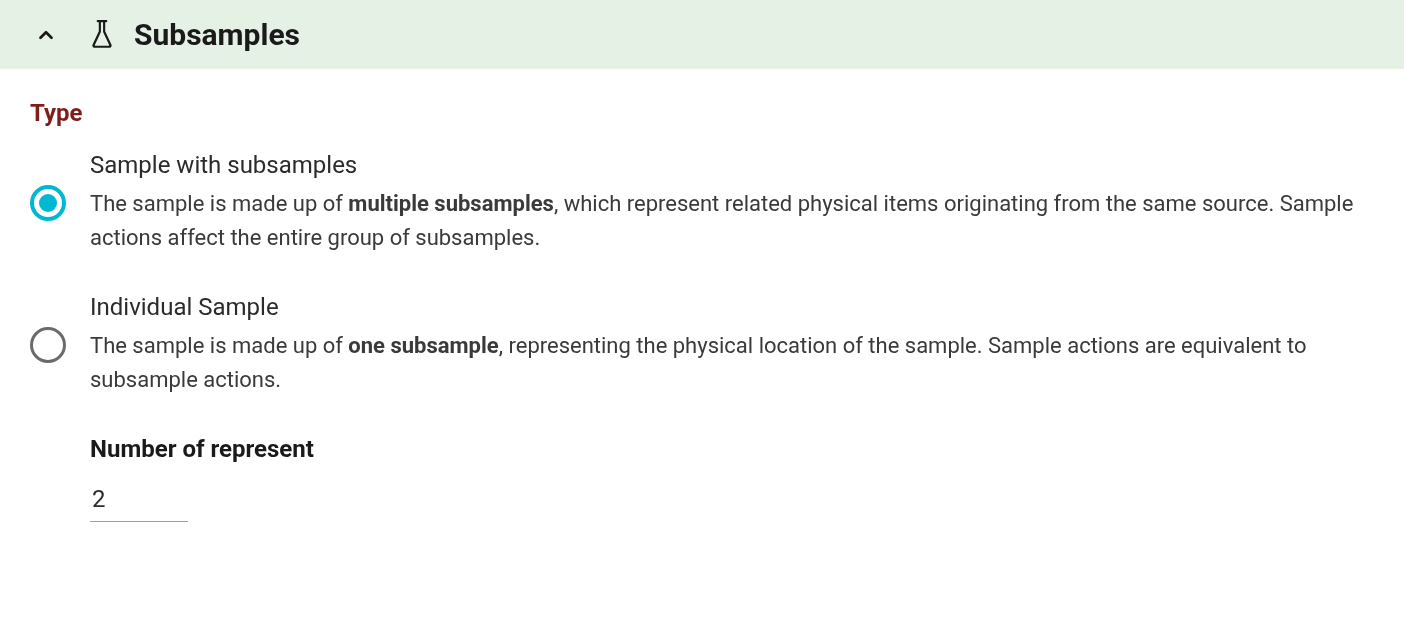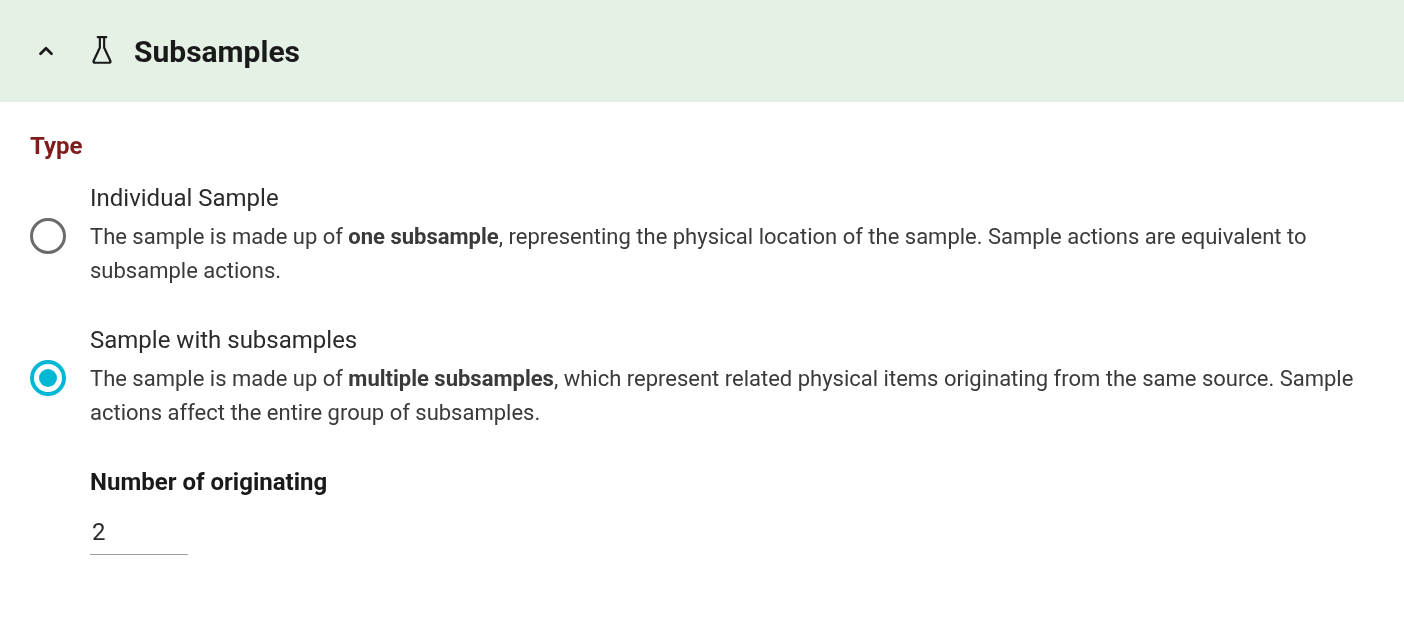--- a/index.html
+++ b/index.html
@@ -6,21 +6,21 @@
     body {
       font-family: -apple-system, BlinkMacSystemFont, "Segoe UI", Roboto, Helvetica, Arial, sans-serif;
       width: 1404px;
       height: 624px;
       background: #ffffff;
       color: #212121;
     }
     .header {
       background: #e6f1e6;
       width: 100%;
-      height: 102px;
+      height: 69px;
       display: flex;
       align-items: center;
       padding-left: 30px;
       gap: 24px;
     }
     .chevron {
       display: inline-flex;
       align-items: center;
       justify-content: center;
       width: 32px;
@@ -132,34 +132,34 @@
       </svg>
     </span>
     <span class="header-title">Subsamples</span>
   </div>
 </div>
 
 <div class="content">
   <div class="type-label">Type</div>
 
   <div class="radio-option">
-    <span class="radio radio-unselected"></span>
-    <div class="option-text">
-      <div class="option-title">Individual Sample</div>
-      <div class="option-desc"><span>The sample is made up of </span><strong>one subsample</strong><span>, representing the physical location of the sample. Sample actions are equivalent to subsample actions.</span></div>
-    </div>
-  </div>
-
-  <div class="radio-option">
     <span class="radio radio-selected">
         <span class="dot"></span>
       </span>
     <div class="option-text">
       <div class="option-title">Sample with subsamples</div>
       <div class="option-desc"><span>The sample is made up of </span><strong>multiple subsamples</strong><span>, which represent related physical items originating from the same source. Sample actions affect the entire group of subsamples.</span></div>
     </div>
   </div>
 
+  <div class="radio-option">
+    <span class="radio radio-unselected"></span>
+    <div class="option-text">
+      <div class="option-title">Individual Sample</div>
+      <div class="option-desc"><span>The sample is made up of </span><strong>one subsample</strong><span>, representing the physical location of the sample. Sample actions are equivalent to subsample actions.</span></div>
+    </div>
+  </div>
+
   <div class="num-section">
-    <div class="num-label">Number of originating</div>
+    <div class="num-label">Number of represent</div>
     <input type="text" class="num-input" value="2" style="">
   </div>
 </div>
 
 </body></html>

